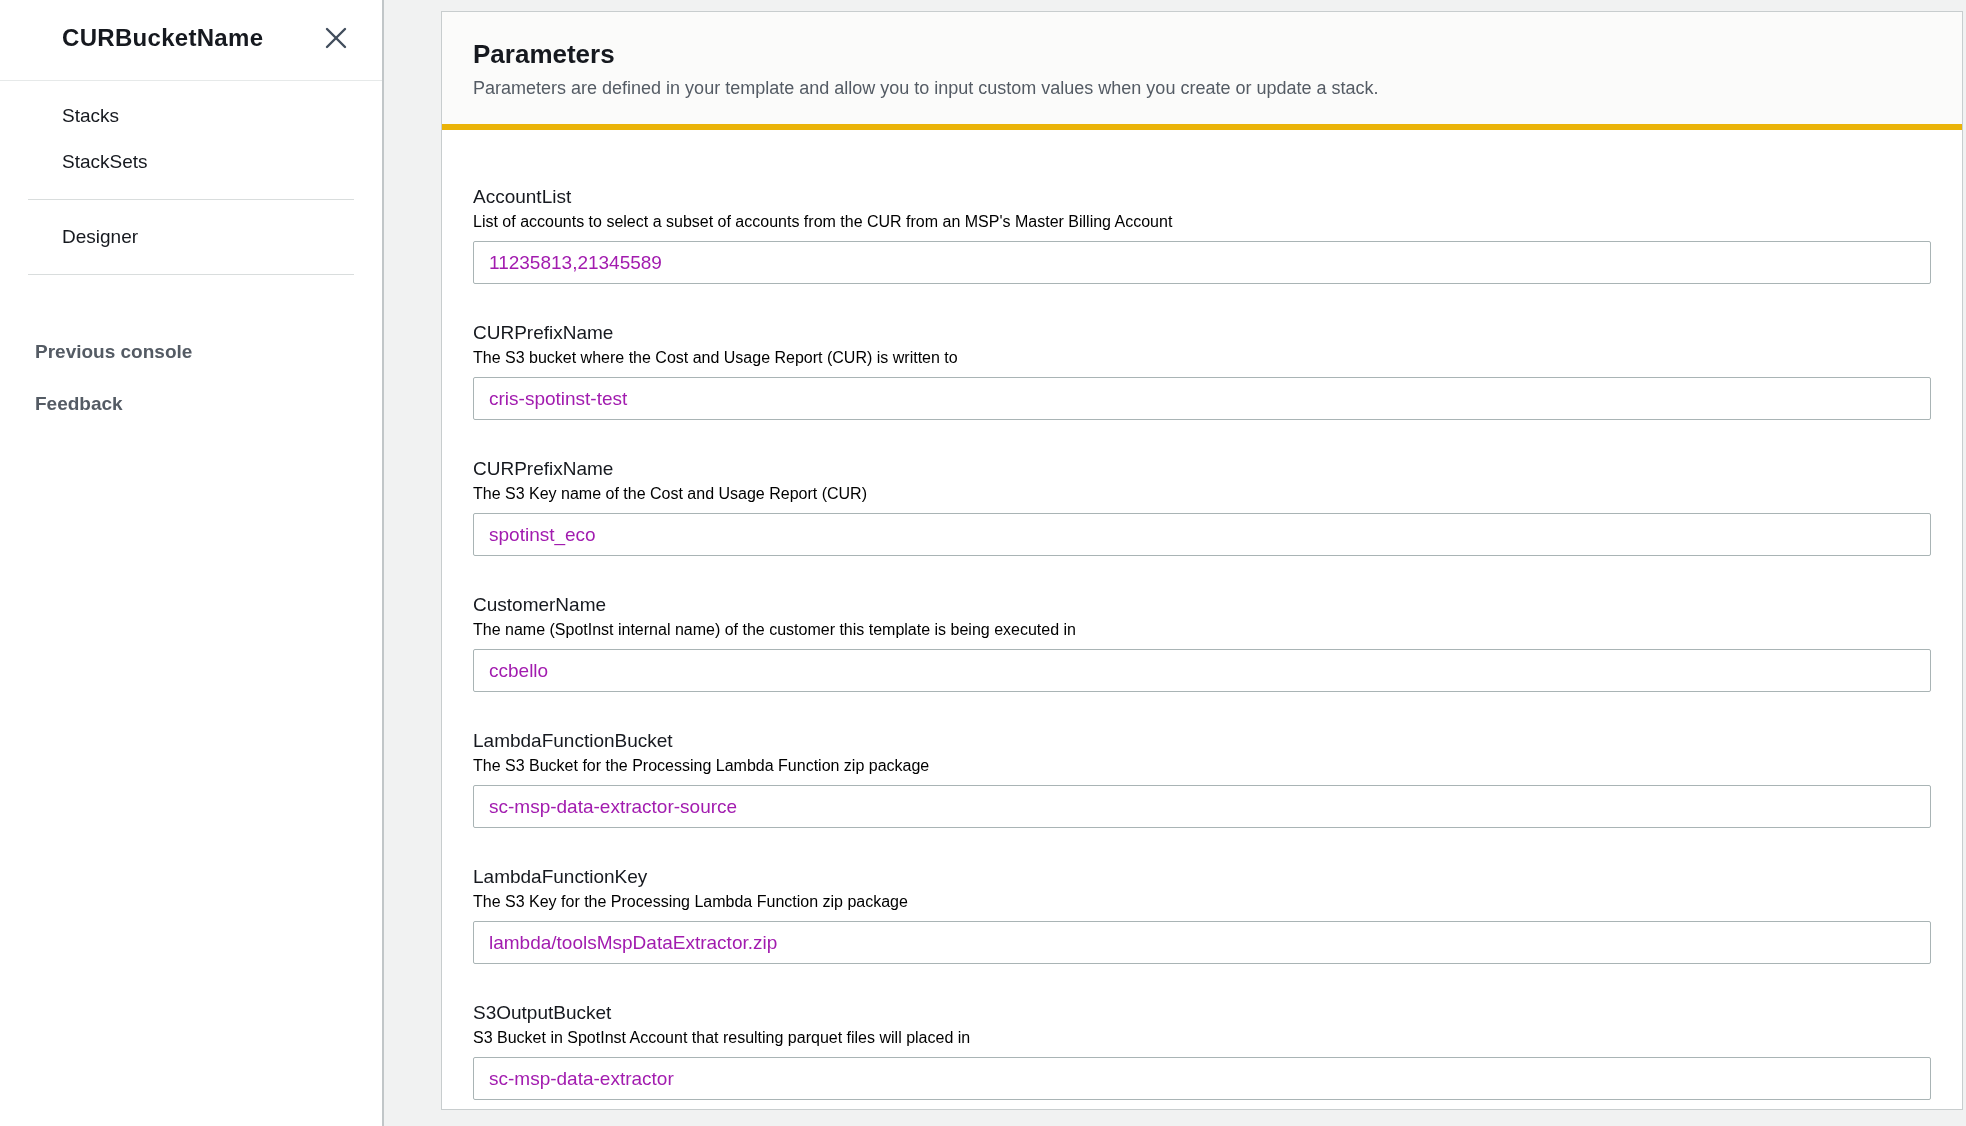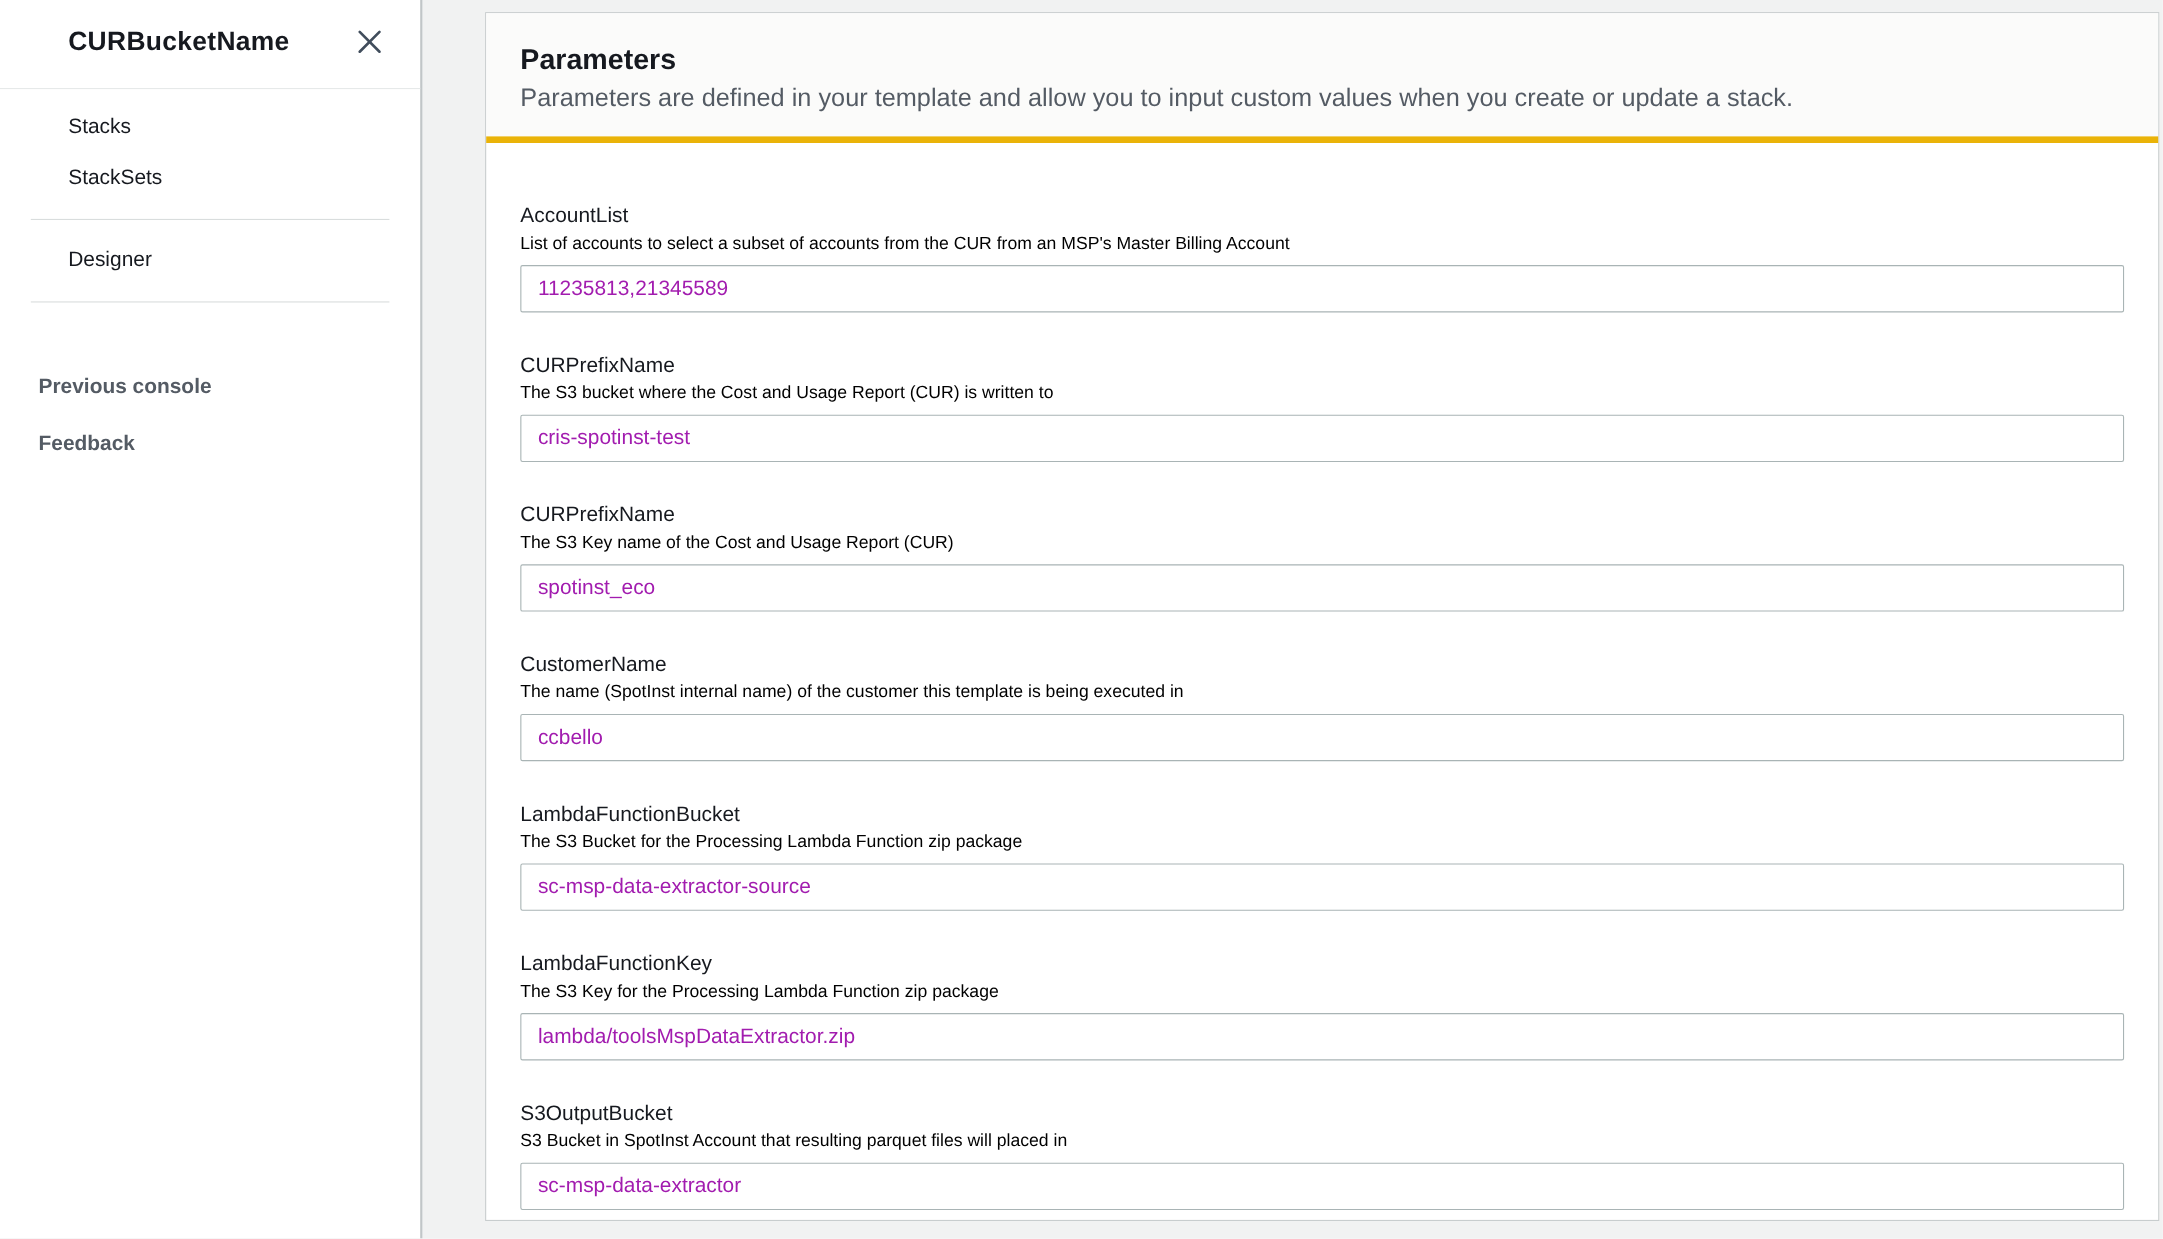--- a/index.html
+++ b/index.html
@@ -50,21 +50,21 @@
     background: #ffffff;
     border: 1px solid #c8cdce;
     height: 1099px;
   }
   .card-header {
     background: #fbfbfa;
     border-bottom: 6px solid #eab308;
     padding: 27px 31px 25px;
   }
   .card-title { font-size: 26px; font-weight: bold; line-height: 30px; }
-  .card-desc { margin-top: 9px; font-size: 23px; color: #545b64; line-height: 21px; }
+  .card-desc { margin-top: 9px; font-size: 18px; color: #545b64; line-height: 21px; }
   .card-body { padding: 31px 31px 0; }
   .param { margin-bottom: 37px; }
   .param-name { font-size: 19px; line-height: 23px; color: #16191f; margin-top: 24px; }
   .param-desc { margin-top: 4px; font-size: 16px; line-height: 20px; color: #000000; }
   .param-input {
     display: block; width: 100%; height: 43px;
     margin-top: 9px; padding: 0 15px;
     border: 1px solid #a9b4b5; border-radius: 2px;
     background: #ffffff;
     font-family: inherit; font-size: 19px; color: #a21caf;

